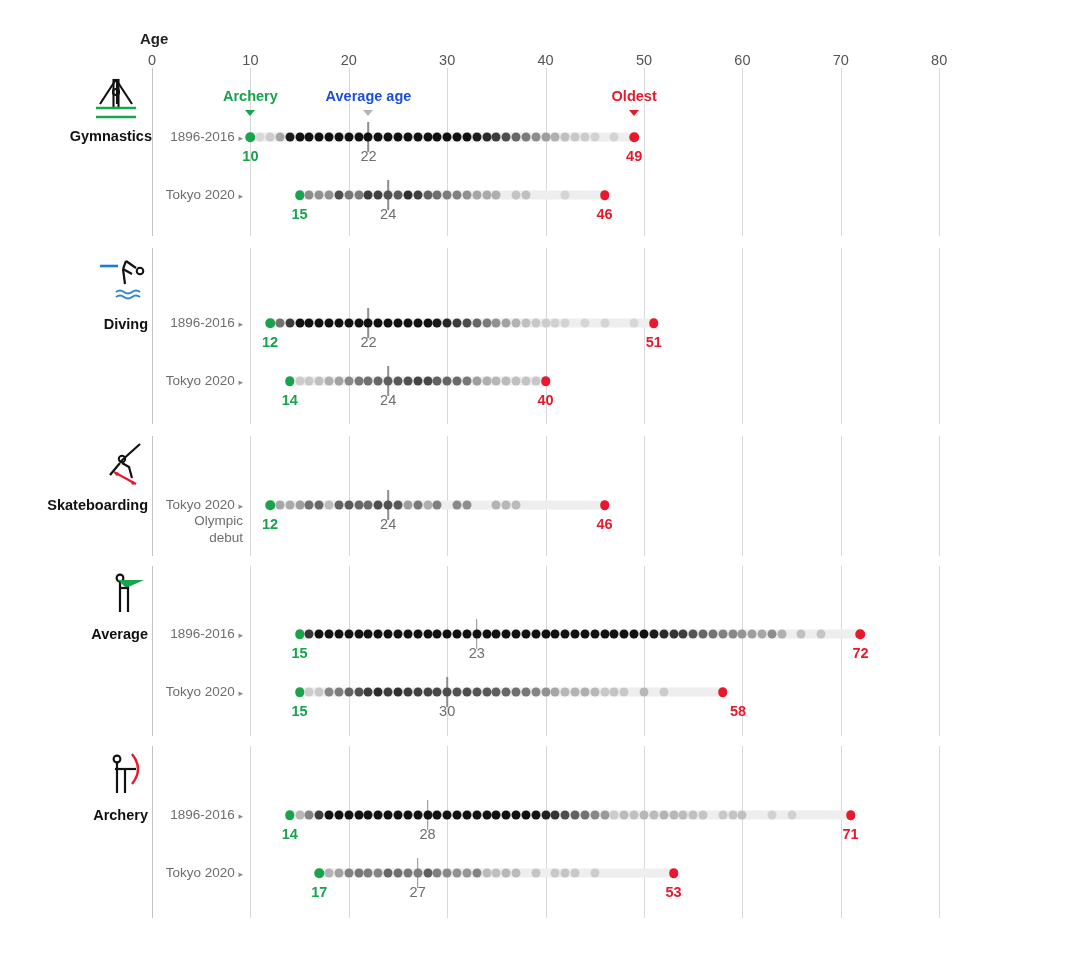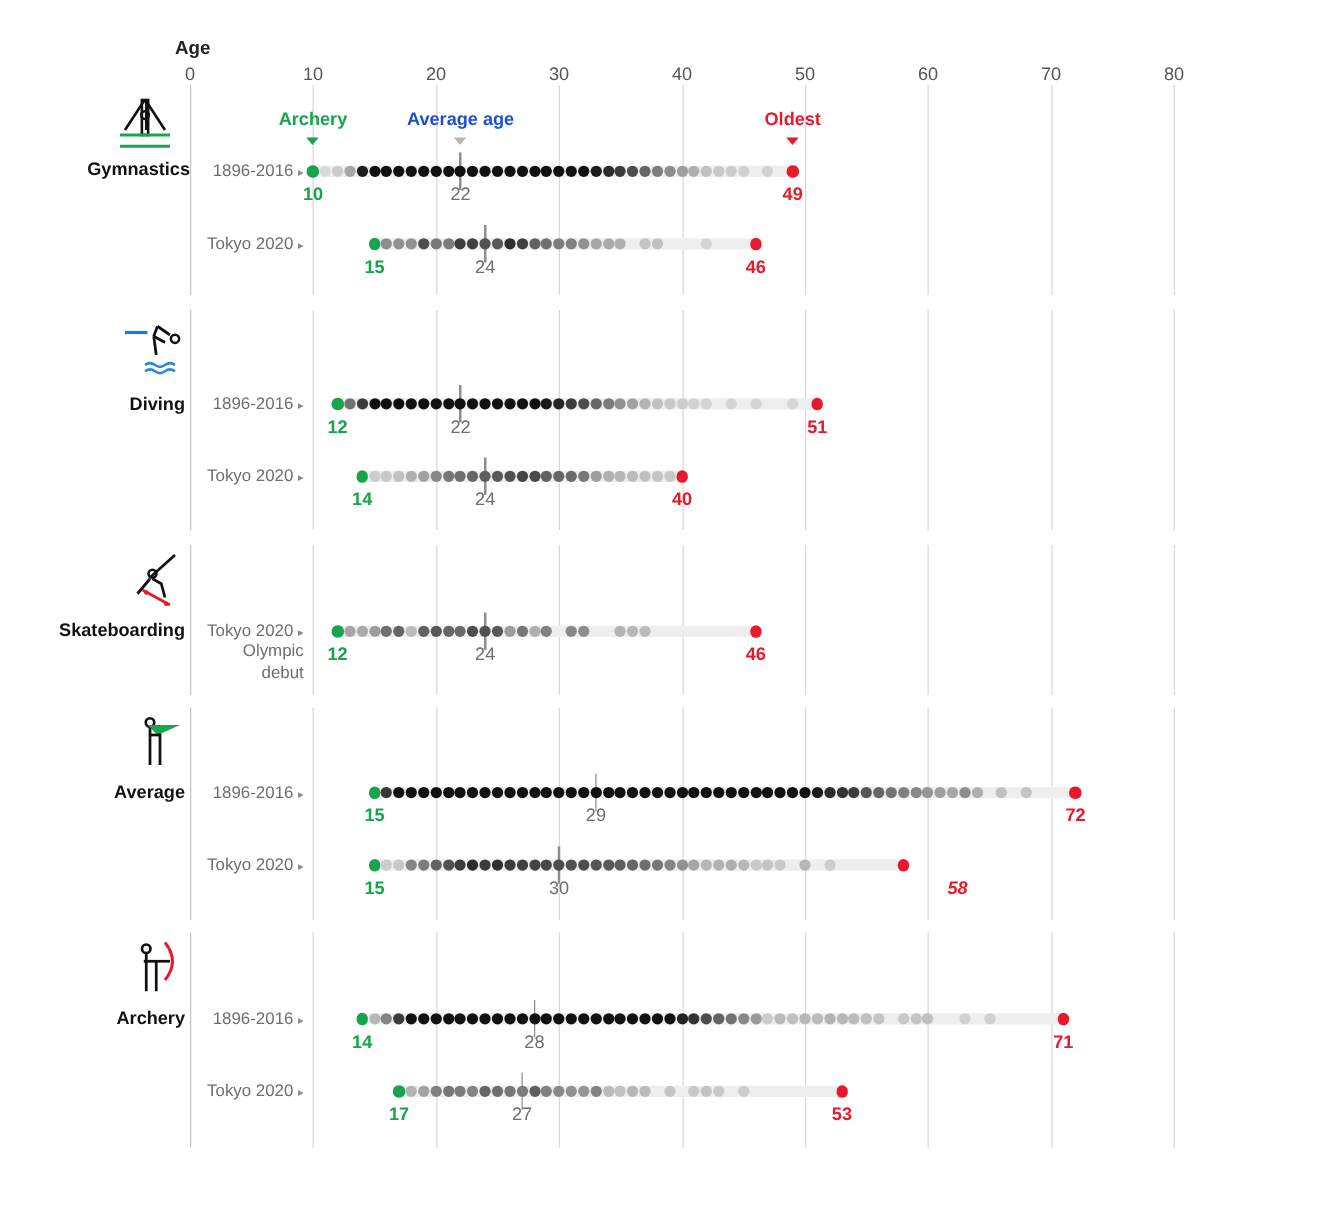--- a/index.html
+++ b/index.html
@@ -422,21 +422,21 @@
       <div class="dot" style="left: 732.56px; top: 634px; width: 9px; height: 9px; background: rgb(136, 136, 136);"></div>
       <div class="dot" style="left: 742.4px; top: 634px; width: 9px; height: 9px; background: rgb(149, 149, 149);"></div>
       <div class="dot" style="left: 752.24px; top: 634px; width: 9px; height: 9px; background: rgb(158, 158, 158);"></div>
       <div class="dot" style="left: 762.08px; top: 634px; width: 9px; height: 9px; background: rgb(166, 166, 166);"></div>
       <div class="dot" style="left: 771.92px; top: 634px; width: 9px; height: 9px; background: rgb(141, 141, 141);"></div>
       <div class="dot" style="left: 781.76px; top: 634px; width: 9px; height: 9px; background: rgb(175, 175, 175);"></div>
       <div class="dot" style="left: 801.44px; top: 634px; width: 9px; height: 9px; background: rgb(192, 192, 192);"></div>
       <div class="dot" style="left: 821.12px; top: 634px; width: 9px; height: 9px; background: rgb(196, 196, 196);"></div>
       <div class="dot" style="left: 860.48px; top: 634px; width: 9.5px; height: 9.5px; background: rgb(232, 25, 44);"></div>
       <div class="val min" style="left: 299.6px; top: 645px;">15</div>
-      <div class="val avg" style="left: 476.72px; top: 645px;">29</div>
+      <div class="val avg" style="left: 476.72px; top: 645px;">23</div>
       <div class="val max" style="left: 860.48px; top: 645px;">72</div>
       <div class="row-label" style="right: 825px; top: 684px;">Tokyo 2020 <span class="tri">▸</span></div>
       <div class="track" style="left: 295.6px; width: 431.12px; top: 692px;"></div>
       <div class="avg-tick" style="left: 447.2px; top: 677px; height: 30px;"></div>
       <div class="dot" style="left: 299.6px; top: 692px; width: 9.5px; height: 9.5px; background: rgb(23, 164, 75);"></div>
       <div class="dot" style="left: 309.44px; top: 692px; width: 9px; height: 9px; background: rgb(204, 204, 204);"></div>
       <div class="dot" style="left: 319.28px; top: 692px; width: 9px; height: 9px; background: rgb(200, 200, 200);"></div>
       <div class="dot" style="left: 329.12px; top: 692px; width: 9px; height: 9px; background: rgb(134, 134, 134);"></div>
       <div class="dot" style="left: 338.96px; top: 692px; width: 9px; height: 9px; background: rgb(124, 124, 124);"></div>
       <div class="dot" style="left: 348.8px; top: 692px; width: 9px; height: 9px; background: rgb(98, 98, 98);"></div>
@@ -466,21 +466,21 @@
       <div class="dot" style="left: 584.96px; top: 692px; width: 9px; height: 9px; background: rgb(175, 175, 175);"></div>
       <div class="dot" style="left: 594.8px; top: 692px; width: 9px; height: 9px; background: rgb(183, 183, 183);"></div>
       <div class="dot" style="left: 604.64px; top: 692px; width: 9px; height: 9px; background: rgb(200, 200, 200);"></div>
       <div class="dot" style="left: 614.48px; top: 692px; width: 9px; height: 9px; background: rgb(196, 196, 196);"></div>
       <div class="dot" style="left: 624.32px; top: 692px; width: 9px; height: 9px; background: rgb(200, 200, 200);"></div>
       <div class="dot" style="left: 644px; top: 692px; width: 9px; height: 9px; background: rgb(183, 183, 183);"></div>
       <div class="dot" style="left: 663.68px; top: 692px; width: 9px; height: 9px; background: rgb(204, 204, 204);"></div>
       <div class="dot" style="left: 722.72px; top: 692px; width: 9.5px; height: 9.5px; background: rgb(232, 25, 44);"></div>
       <div class="val min" style="left: 299.6px; top: 703px;">15</div>
       <div class="val avg" style="left: 447.2px; top: 703px;">30</div>
-      <div class="val max" style="left: 766px; top: 703px; font-style: italic;">58</div>
+      <div class="val max" style="left: 738px; top: 703px;">58</div>
       <div class="sport-icon" style="left: 96px; top: 748px;"><svg width="56" height="52" viewBox="0 0 56 52">
       <circle cx="21" cy="11" r="3.4" fill="none" stroke="#111" stroke-width="2.1"></circle>
       <line x1="21" y1="15" x2="21" y2="45" stroke="#111" stroke-width="2.2"></line>
       <line x1="29" y1="21" x2="29" y2="45" stroke="#111" stroke-width="2.2"></line>
       <line x1="19" y1="21" x2="40" y2="21" stroke="#111" stroke-width="2.2"></line>
       <path d="M36 6 Q48 21 36 36" fill="none" stroke="#e8192c" stroke-width="2.4"></path>
     </svg></div>
       <div class="sport-name" style="right: 920px; top: 807px;">Archery</div>
       <div class="row-label" style="right: 825px; top: 807px;">1896-2016 <span class="tri">▸</span></div>
       <div class="track" style="left: 285.76px; width: 568.88px; top: 815px;"></div>

